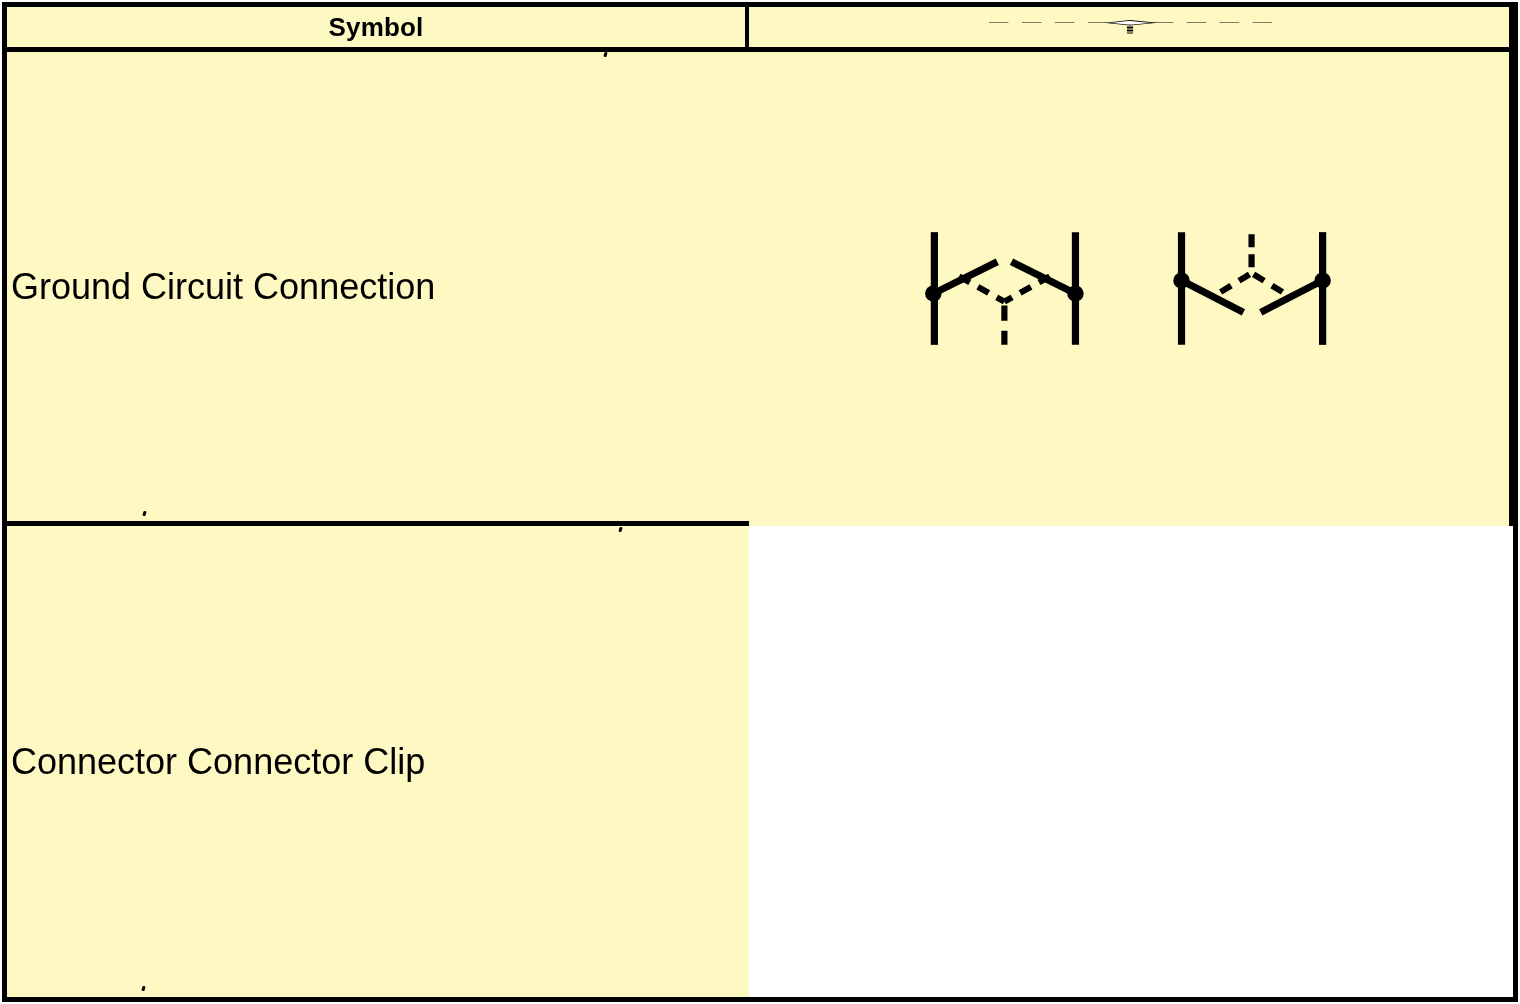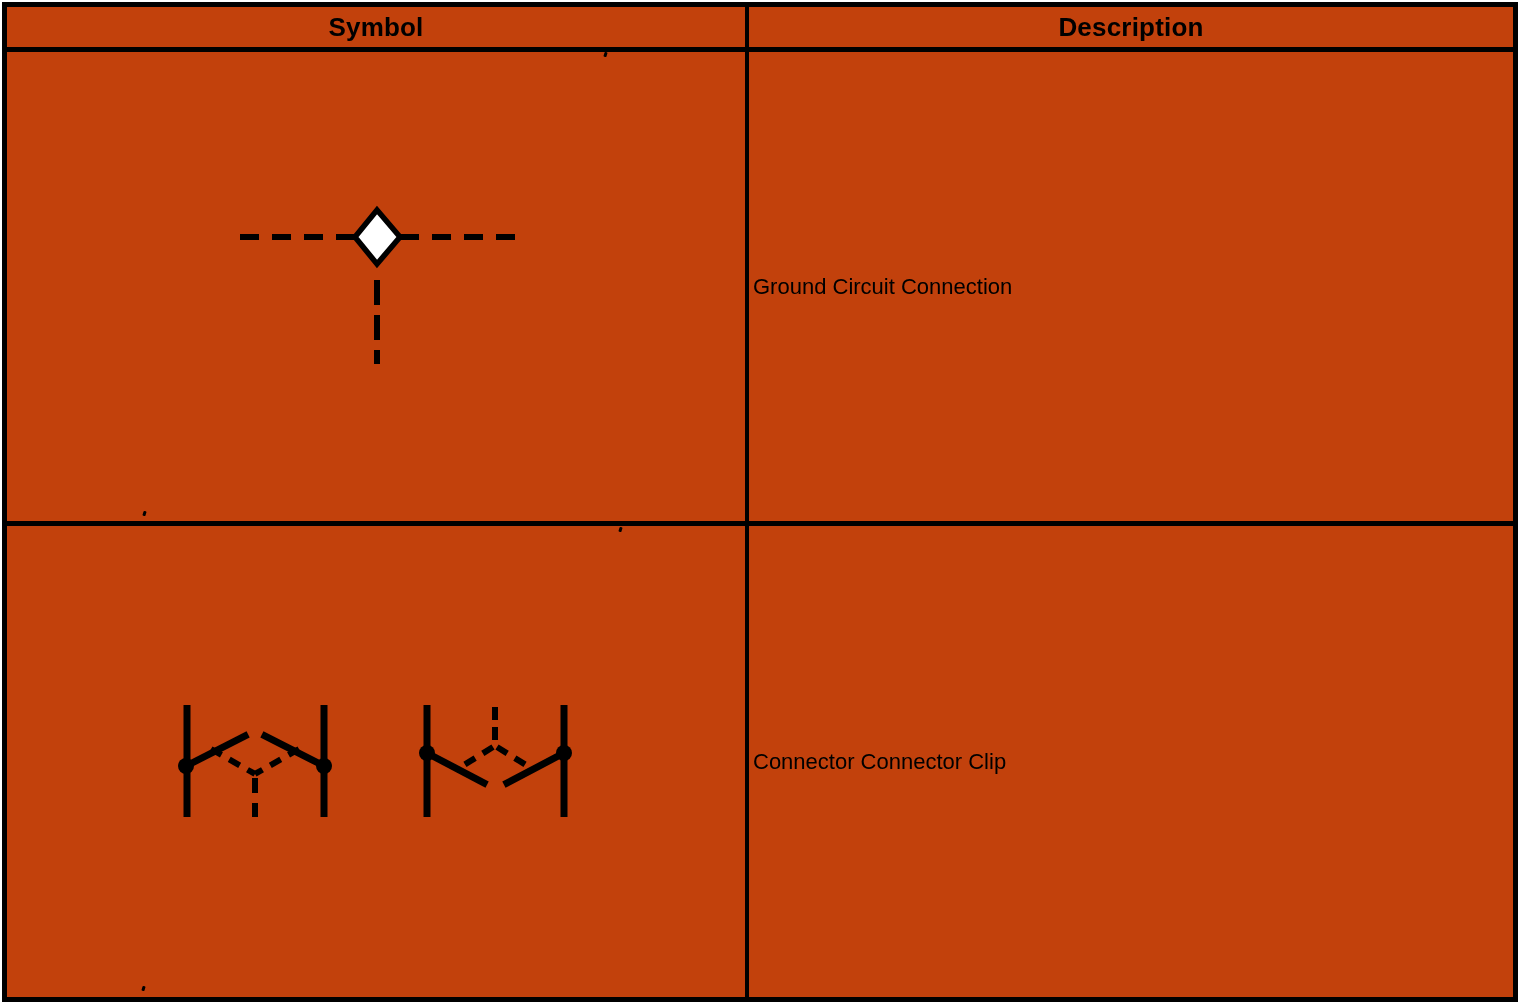--- a/index.html
+++ b/index.html
@@ -12,53 +12,50 @@
     overflow: hidden;
   }
   .frame {
     position: absolute; left: 2px; top: 2px;
     width: 1506px; height: 990px;
     border: 5px solid #000;
     display: grid;
     grid-template-columns: 742px 764px;
     grid-template-rows: 45px 474px 471px;
   }
-  .cell { position: relative; box-sizing: border-box; background: #c2410c; }
+  .cell { position: relative; box-sizing: border-box; background: #fef9c3; }
   .col1 { border-right: 4px solid #000; }
   .hdr {
     border-bottom: 5px solid #000;
     display: flex; align-items: center; justify-content: center;
     font-weight: bold; font-size: 26px; letter-spacing: 0.2px;
   }
   .rowdiv { border-bottom: 5px solid #000; }
   .desc {
     display: flex; align-items: center;
-    padding-left: 4px; font-size: 22px;
+    padding-left: 4px; font-size: 36px;
   }
   .symsvg { position: absolute; inset: 0; width: 100%; height: 100%; display: block; }
   
   .speck {
     position: absolute; width: 3px; height: 5px;
     background: #000; border-radius: 1px; transform: rotate(18deg);
   }
   .speck.s1 { left: 604px; top: 52px; }
   .speck.s2 { left: 143px; top: 511px; }
   .speck.s3 { left: 619px; top: 527px; }
   .speck.s4 { left: 142px; top: 986px; }
 </style>
 </head>
 <body>
 
 <div class="frame">
 
   <div class="cell hdr col1">
     <span>Symbol</span>
-  </div>
-  <div class="cell hdr">
-    <span>Description</span>
   </div>
 
   <div class="cell col1 rowdiv">
     <svg class="symsvg" viewBox="0 0 738 469" preserveAspectRatio="none">
       <g stroke="#000" fill="none">
 
         <line x1="348" y1="185" x2="226" y2="185" stroke-width="6" stroke-dasharray="19 13"></line>
 
         <line x1="393" y1="185" x2="511" y2="185" stroke-width="6" stroke-dasharray="19 13"></line>
 

